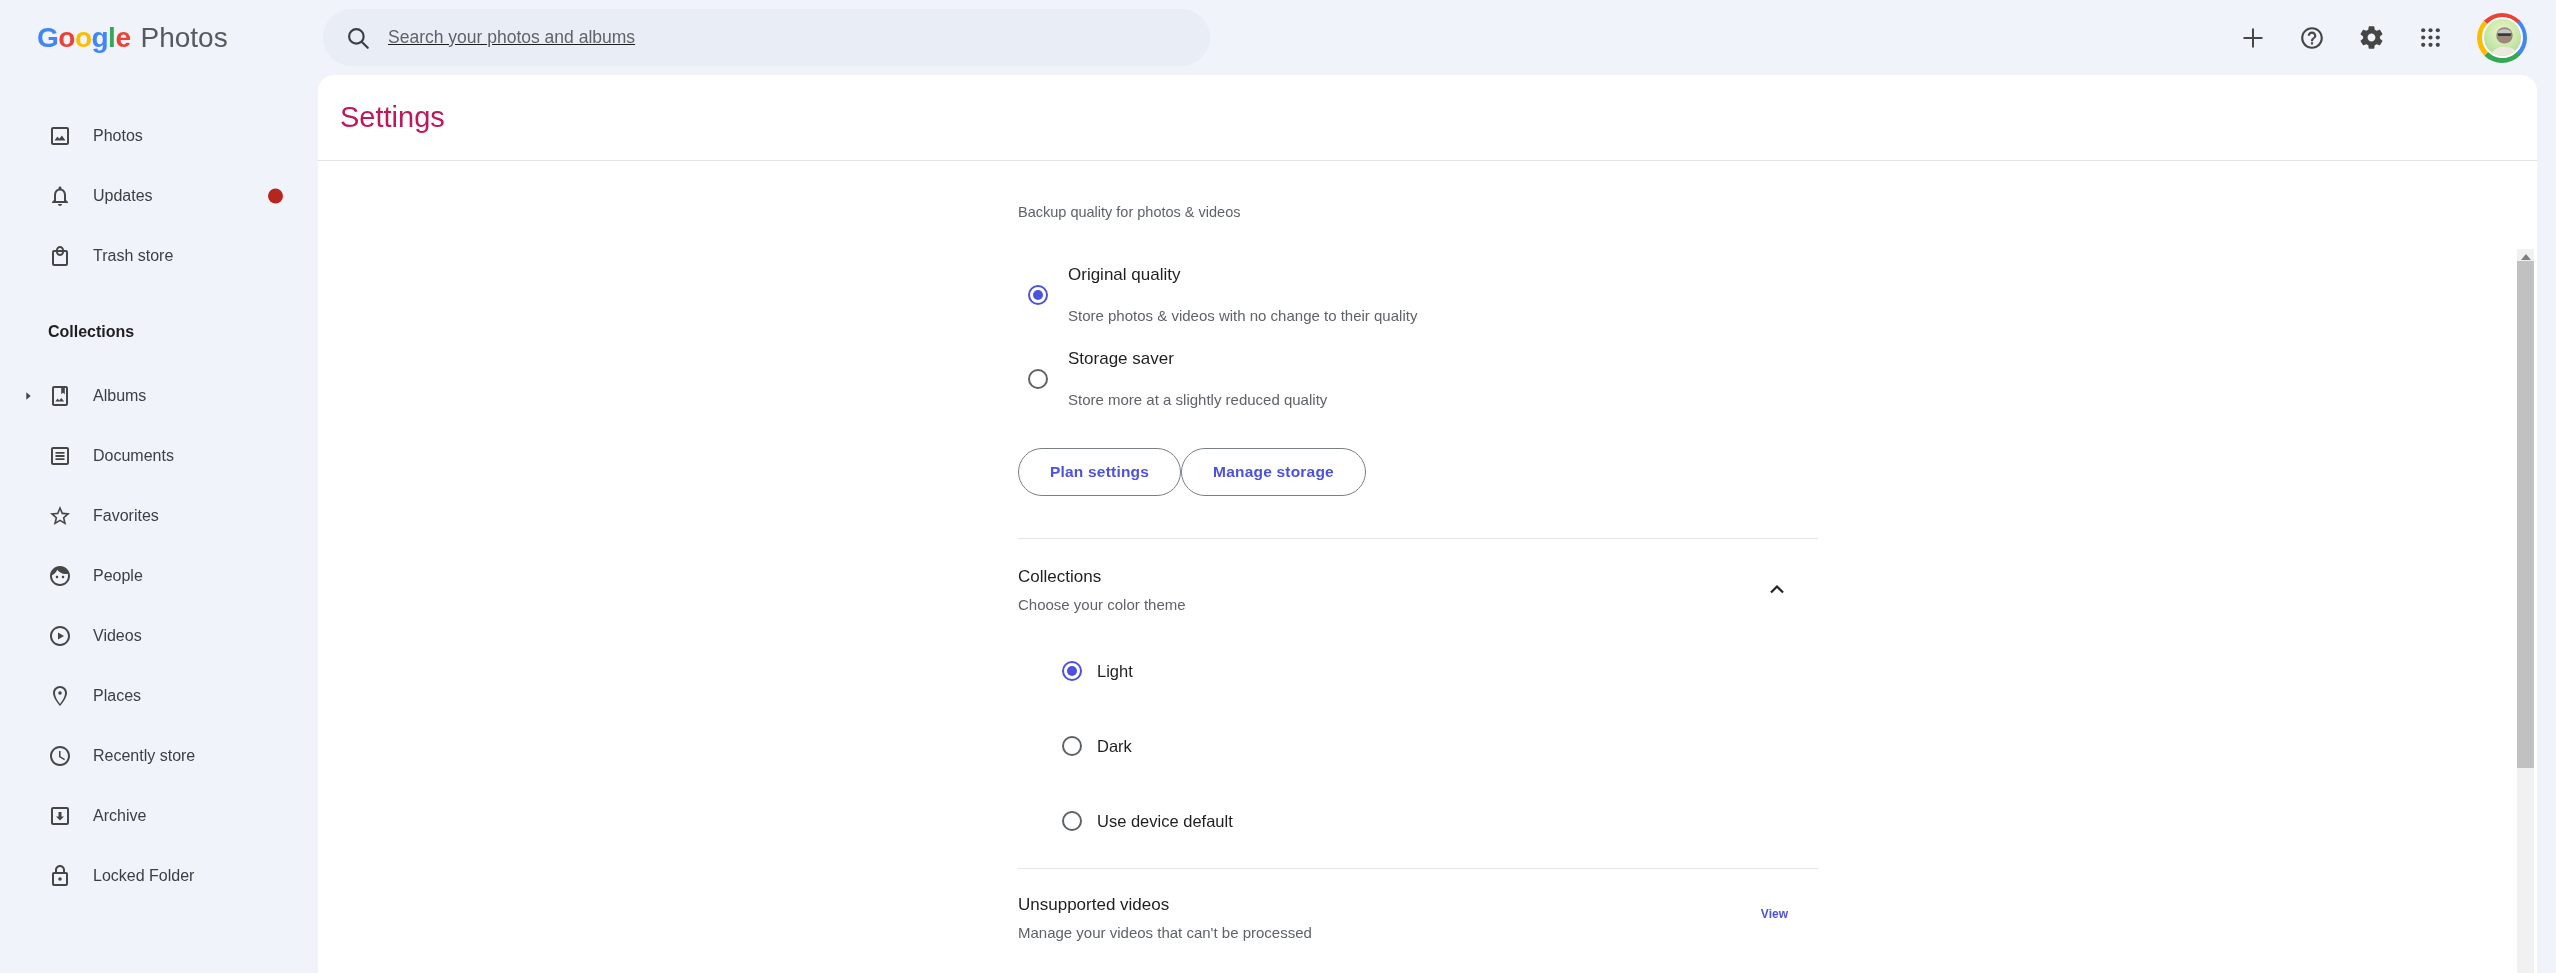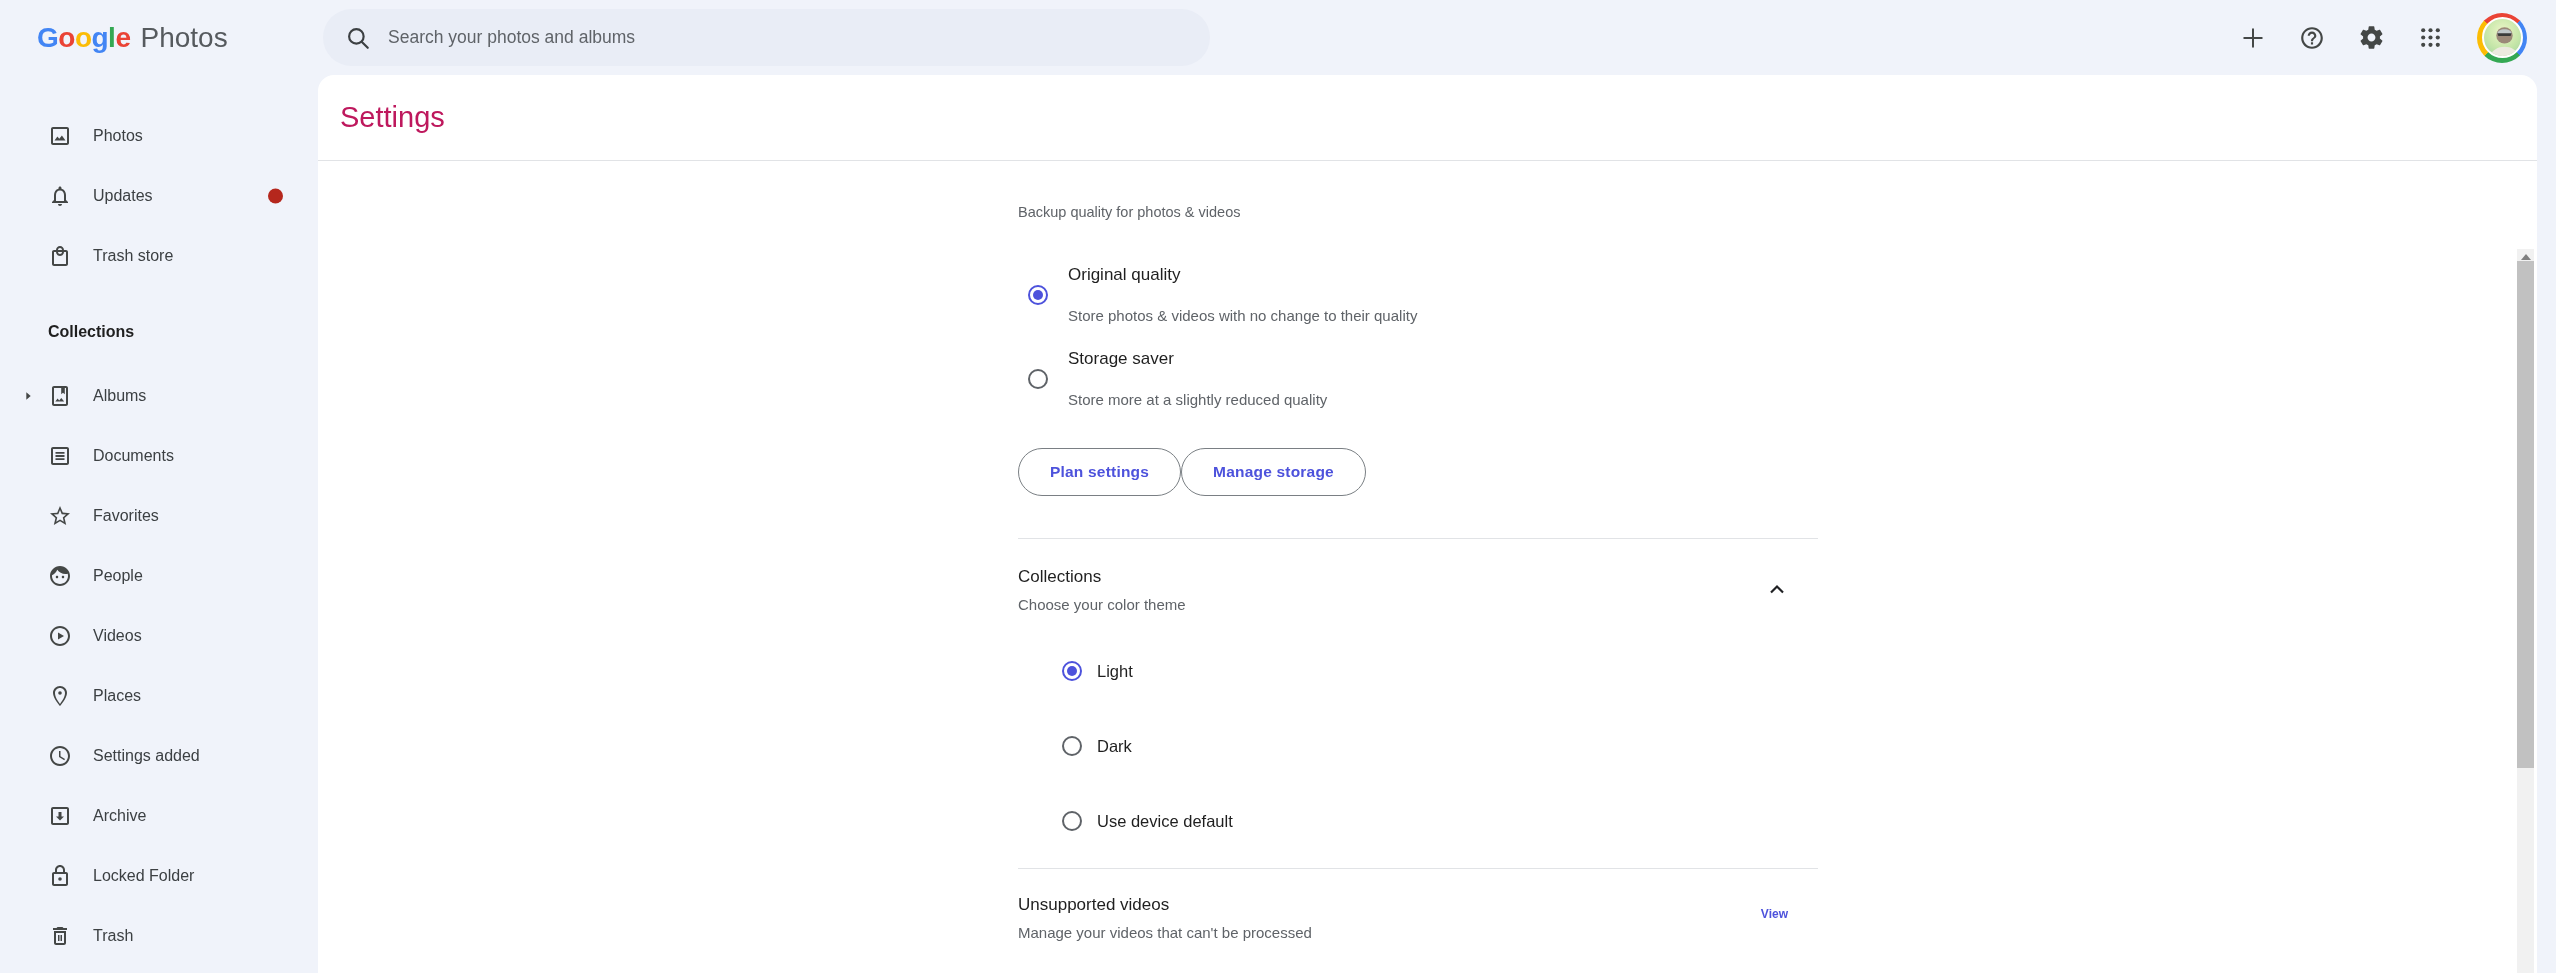--- a/index.html
+++ b/index.html
@@ -14,21 +14,21 @@
   #app{position:relative;width:2556px;height:973px}
 
   
   .topbar{position:absolute;left:0;top:0;width:100%;height:75px}
   .logo{position:absolute;left:37px;top:0;height:75px;display:flex;align-items:center;font-size:28px}
   .logo .gword{font-weight:700;letter-spacing:-.5px;display:flex}
   .logo .product{color:#565a5e;margin-left:10px;font-weight:400}
   .searchbar{
     position:absolute;left:323px;top:9px;width:887px;height:57px;
     background:var(--search-bg,#e9edf6);border-radius:29px;
-    display:flex;align-items:center;padding:0 22px;gap:17px;
+    display:flex;align-items:center;padding:0 22px;gap:17px;text-decoration:underline;
   }
   .searchbar .icon{color:#3c4043;display:flex}
   .searchbar input{
     flex:1;border:none;outline:none;background:transparent;
     font-size:17.5px;color:#3c4043;font-family:inherit;
   }
   .searchbar input::placeholder{color:#5f6368;opacity:1}
   .top-actions{position:absolute;right:29px;top:0;height:75px;display:flex;align-items:center;gap:19px}
   .action-btn{width:40px;height:40px;display:flex;align-items:center;justify-content:center;cursor:pointer;color:#444746}
   .avatar-ring{
@@ -268,49 +268,39 @@
             </svg>
           </span>
           <span class="lbl">Places</span>
         </div>
         <div class="side-item">
           <span class="icon">
             <svg viewBox="0 0 24 24" width="24" height="24" fill="currentColor">
               <path d="M11.99 2C6.47 2 2 6.48 2 12s4.47 10 9.99 10C17.52 22 22 17.52 22 12S17.52 2 11.99 2zM12 20c-4.42 0-8-3.58-8-8s3.58-8 8-8 8 3.58 8 8-3.58 8-8 8zm.5-13H11v6l5.25 3.15.75-1.23-4.5-2.67z"></path>
             </svg>
           </span>
-          <span class="lbl">Settings added</span>
+          <span class="lbl">Recently store</span>
         </div>
         <div class="side-item">
           <span class="icon">
             <svg viewBox="0 0 24 24" width="24" height="24" fill="currentColor">
               <path d="M19 3H5c-1.1 0-2 .9-2 2v14c0 1.1.9 2 2 2h14c1.1 0 2-.9 2-2V5c0-1.1-.9-2-2-2zm0 16H5V5h14v14z"></path>
               <path d="M13.5 8h-3v4.5H8l4 4 4-4h-2.5z"></path>
             </svg>
           </span>
           <span class="lbl">Archive</span>
         </div>
         <div class="side-item">
           <span class="icon">
             <svg viewBox="0 0 24 24" width="24" height="24" fill="currentColor">
               <path d="M18 8h-1V6c0-2.76-2.24-5-5-5S7 3.24 7 6v2H6c-1.1 0-2 .9-2 2v10c0 1.1.9 2 2 2h12c1.1 0 2-.9 2-2V10c0-1.1-.9-2-2-2zM9 6c0-1.66 1.34-3 3-3s3 1.34 3 3v2H9V6zm9 14H6V10h12v10z"></path>
               <circle cx="12" cy="15" r="1.8"></circle>
             </svg>
           </span>
           <span class="lbl">Locked Folder</span>
-        </div>
-        <div class="side-item">
-          <span class="icon">
-            <svg viewBox="0 0 24 24" width="24" height="24" fill="currentColor">
-              <path d="M6 19c0 1.1.9 2 2 2h8c1.1 0 2-.9 2-2V7H6v12zM8 9h8v10H8V9zm7.5-5l-1-1h-5l-1 1H5v2h14V4h-3.5z"></path>
-              <rect x="10" y="11" width="1.5" height="6"></rect>
-              <rect x="12.5" y="11" width="1.5" height="6"></rect>
-            </svg>
-          </span>
-          <span class="lbl">Trash</span>
         </div>
       </div>
   </nav>
 
   <section class="card">
     <div class="card-header">
       <h1 class="card-title">Settings</h1>
     </div>
 
     <div class="card-body">

